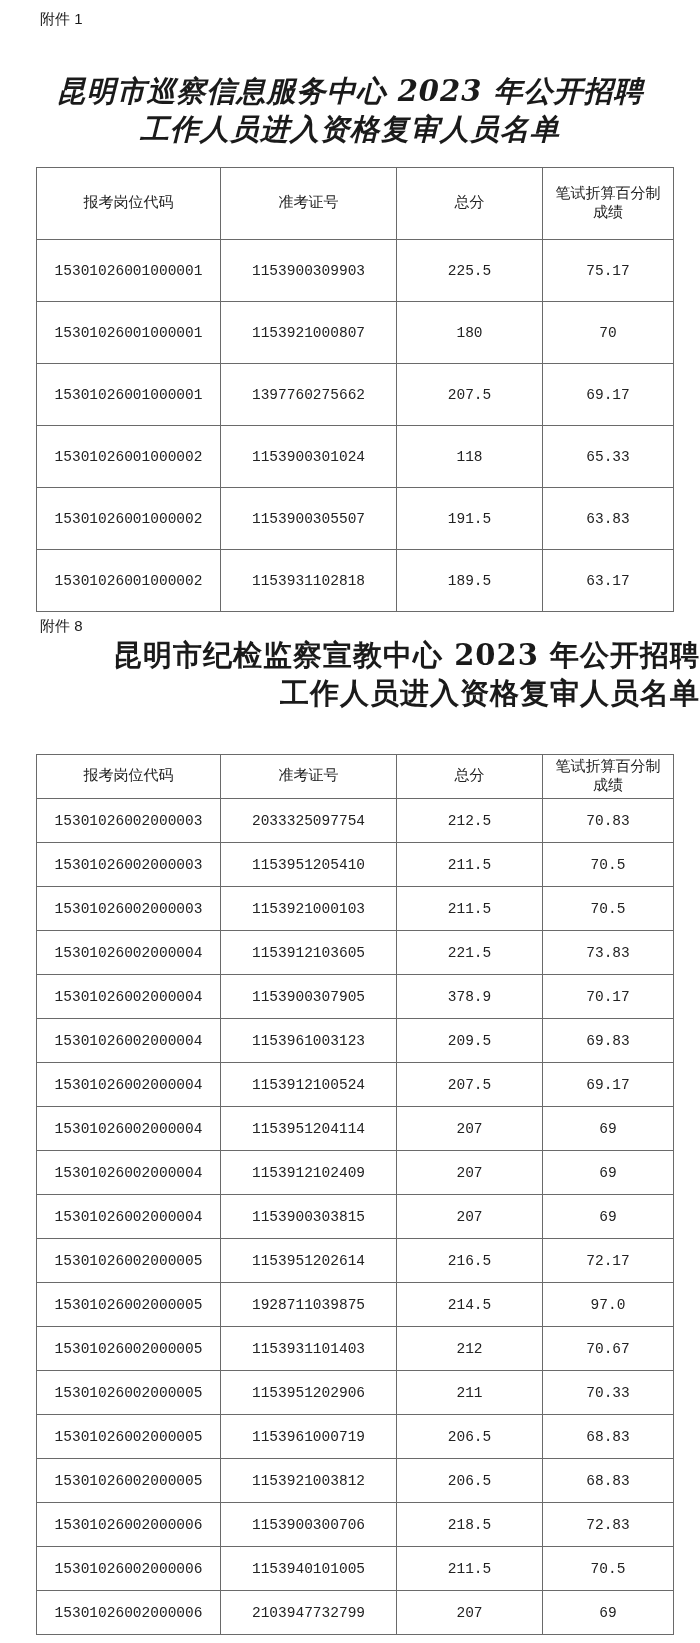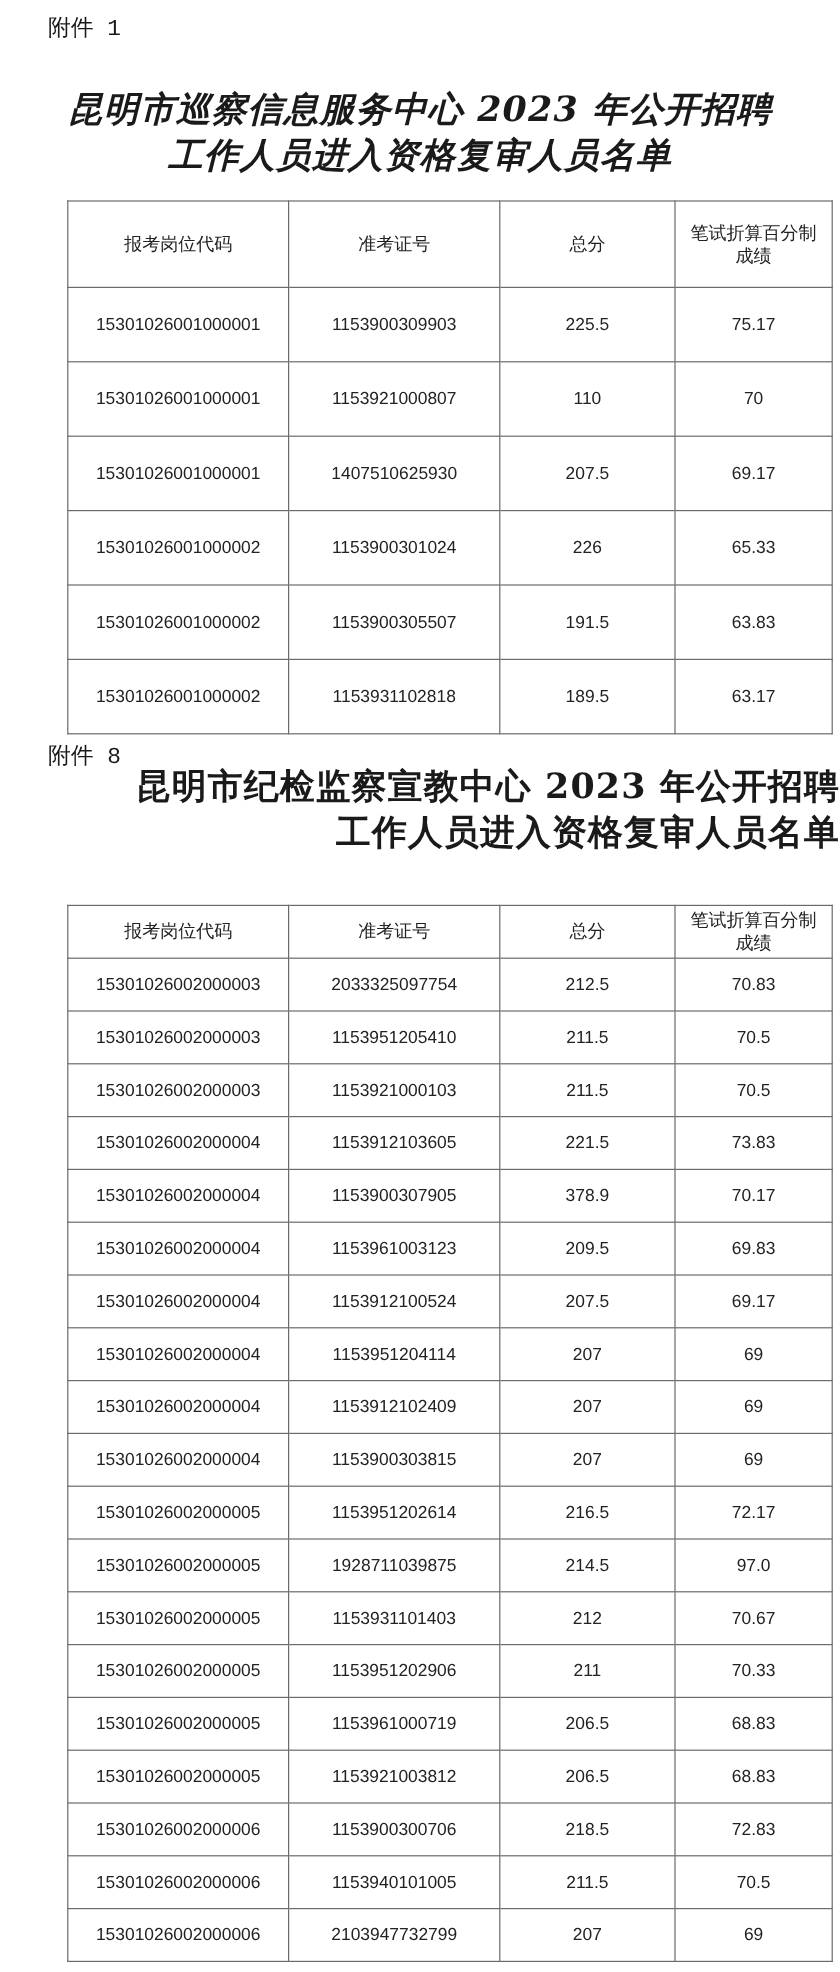--- a/index.html
+++ b/index.html
@@ -1,22 +1,22 @@
 <!DOCTYPE html>
 <html><head>
 <meta charset="utf-8">
 <style>
   html, body { margin:0; padding:0; background:#ffffff; }
   body { width:700px; height:1643px; position:relative; overflow:hidden;
          font-family:"DejaVu Serif","Liberation Serif",serif; color:#1a1a1a; }
-  .attach { position:absolute; left:40px; font-size:19px; font-family:Liberation Mono, monospace; }
+  .attach { position:absolute; left:40px; font-size:15px; font-family:Liberation Sans, sans-serif; }
   .title { position:absolute; left:0; width:700px; text-align:center; font-weight:bold;
            font-size:29px; line-height:38px; font-family:"DejaVu Serif","Liberation Serif",serif; letter-spacing:1px; }
   table { position:absolute; left:36px; width:637px; border-collapse:collapse; table-layout:fixed;
-          font-family:Liberation Sans, sans-serif;margin-left:20px; }
+          font-family:Liberation Mono, monospace; }
   td, th { border:1.3px solid #6a6a6a; text-align:center; vertical-align:middle; padding:0;
            font-size:14.5px; font-weight:normal; color:#222; }
   th { font-size:15px; line-height:19px; }
   col.c1 { width:184px; } col.c2 { width:176px; } col.c3 { width:146px; } col.c4 { width:131px; }
   #t1 { top:167px; }
   #t1 thead tr { height:72px; }
   #t1 tbody tr { height:62px; }
   #t2 { top:754px; }
   #t2 thead tr { height:44px; }
   #t2 tbody tr { height:44px; }
@@ -51,33 +51,33 @@
   <tbody>
       <tr>
         <td>15301026001000001</td>
         <td>1153900309903</td>
         <td>225.5</td>
         <td>75.17</td>
       </tr>
       <tr>
         <td>15301026001000001</td>
         <td>1153921000807</td>
-        <td>110</td>
+        <td>180</td>
         <td>70</td>
       </tr>
       <tr>
         <td>15301026001000001</td>
-        <td>1407510625930</td>
+        <td>1397760275662</td>
         <td>207.5</td>
         <td>69.17</td>
       </tr>
       <tr>
         <td>15301026001000002</td>
         <td>1153900301024</td>
-        <td>226</td>
+        <td>118</td>
         <td>65.33</td>
       </tr>
       <tr>
         <td>15301026001000002</td>
         <td>1153900305507</td>
         <td>191.5</td>
         <td>63.83</td>
       </tr>
       <tr>
         <td>15301026001000002</td>

